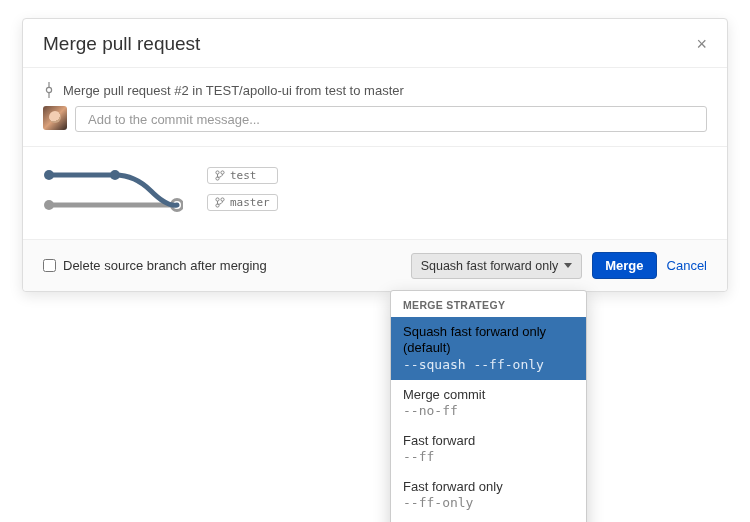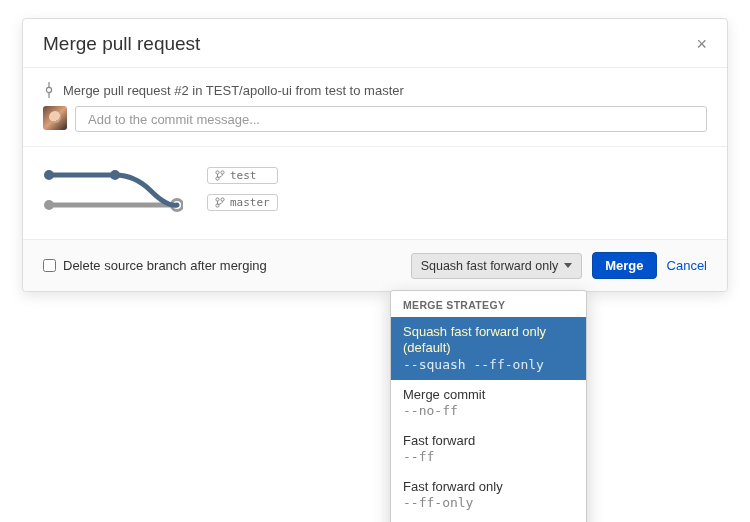--- a/index.html
+++ b/index.html
@@ -89,21 +89,21 @@
   }
   .dd-head {
     font-size:10.5px; font-weight:700; letter-spacing:.03em; color:#6a6a6a;
     padding:8px 12px 6px 12px;
     border-radius:12px;
   }
   .dd-item { padding:7px 12px 8px 12px; cursor:pointer; }
   .dd-label { font-size:13px; color:#333; line-height:1.25; }
   .dd-cmd { font-family: Menlo, Consolas, monospace; font-size:13px; color:#888; }
   .dd-item.selected { background:#3572b0; }
-  .dd-item.selected .dd-label { color:#fef9c3; }
+  .dd-item.selected .dd-label { color:#000000; }
   .dd-item.selected .dd-cmd { color:#dfeaf6; }
 </style>
 </head>
 <body>
 
 <div class="dialog">
   <div class="dlg-head">
     <div class="dlg-title">Merge pull request</div>
     <div class="close-x">×</div>
   </div>

